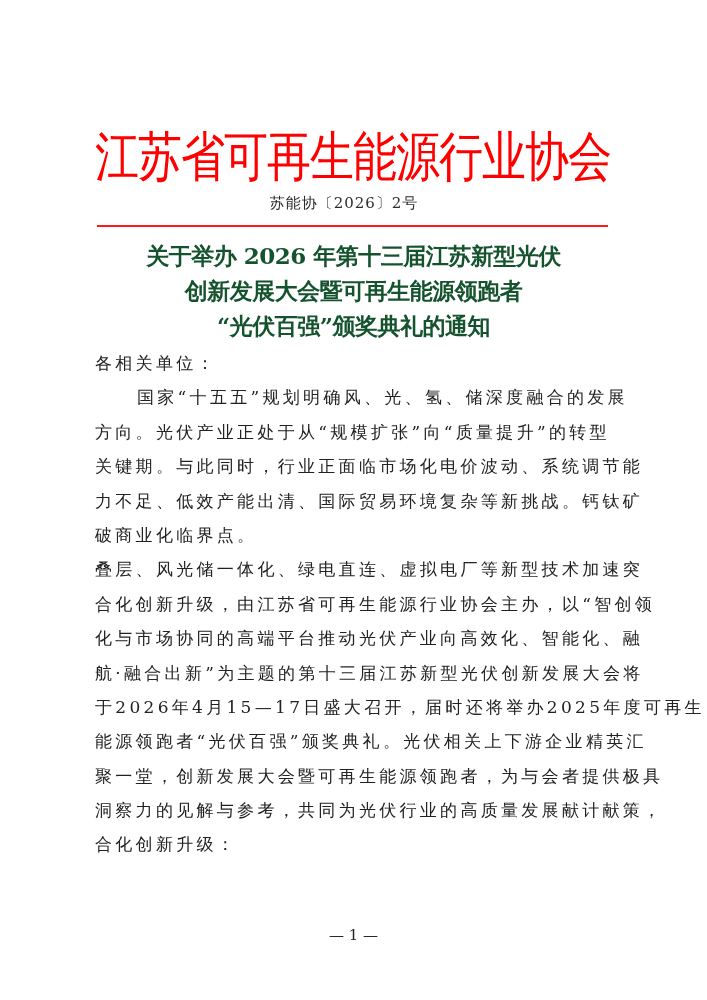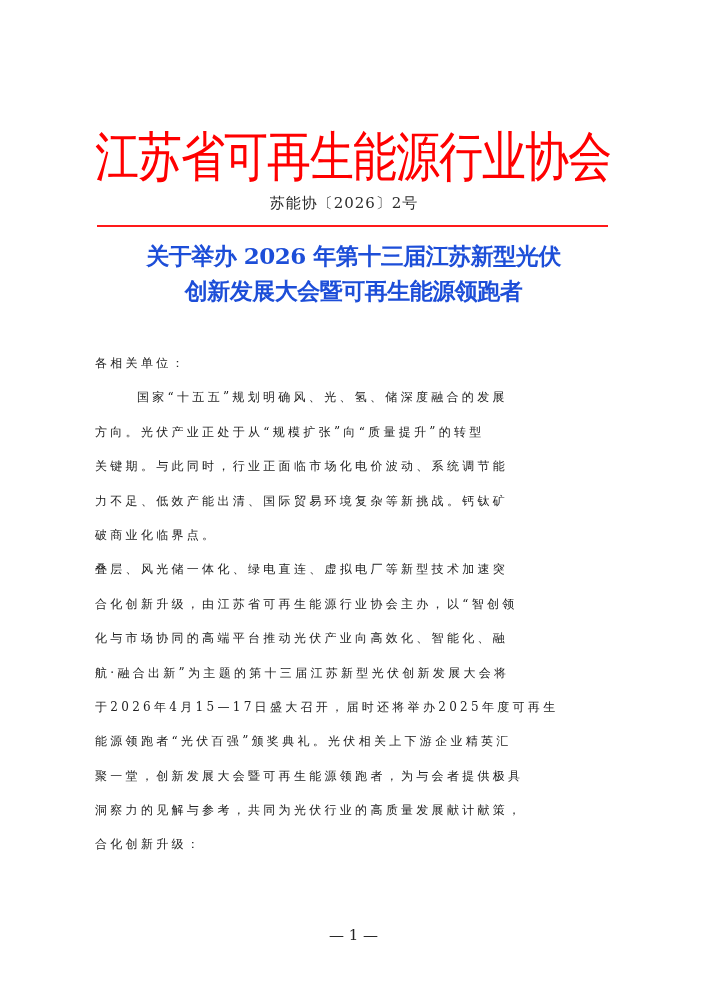--- a/index.html
+++ b/index.html
@@ -52,30 +52,30 @@
     }
     .notice-title {
       position: absolute;
       left: 0;
       top: 238px;
       width: 707px;
       text-align: center;
       font-size: 23px;
       font-weight: bold;
       line-height: 35px;
-      color: #1d4ed8;
+      color: #14532d;
       letter-spacing: -0.5px;
     }
     .notice-title div { white-space: nowrap; }
     .body-text {
       position: absolute;
       left: 95px;
       top: 346px;
       width: 520px;
-      font-size: 12px;
+      font-size: 17px;
       line-height: 34.4px;
       color: #222222;
       letter-spacing: 3.3px;
     }
     .body-text .line {
       white-space: nowrap;
       height: 34.4px;
     }
     .body-text .indent {
       padding-left: 42px;
@@ -96,20 +96,21 @@
 
 <div class="org-title">江苏省可再生能源行业协会</div>
 
 <div class="doc-number">苏能协〔2026〕2号</div>
 
 <div class="red-rule"></div>
 
 <div class="notice-title">
   <div>关于举办 2026 年第十三届江苏新型光伏</div>
   <div>创新发展大会暨可再生能源领跑者</div>
+  <div>“光伏百强”颁奖典礼的通知</div>
 </div>
 
 <div class="body-text">
   <div class="line">各相关单位：</div>
   <div class="line indent">国家“十五五”规划明确风、光、氢、储深度融合的发展</div>
   <div class="line">方向。光伏产业正处于从“规模扩张”向“质量提升”的转型</div>
   <div class="line">关键期。与此同时，行业正面临市场化电价波动、系统调节能</div>
   <div class="line">力不足、低效产能出清、国际贸易环境复杂等新挑战。钙钛矿</div>
   <div class="line">破商业化临界点。</div>
   <div class="line">叠层、风光储一体化、绿电直连、虚拟电厂等新型技术加速突</div>

